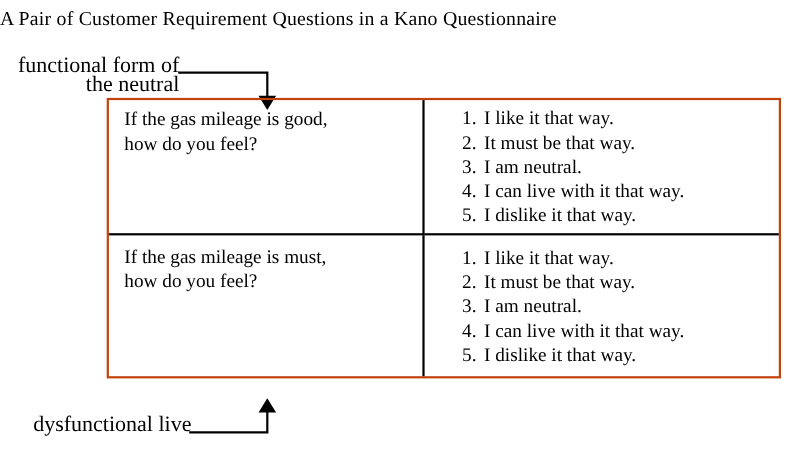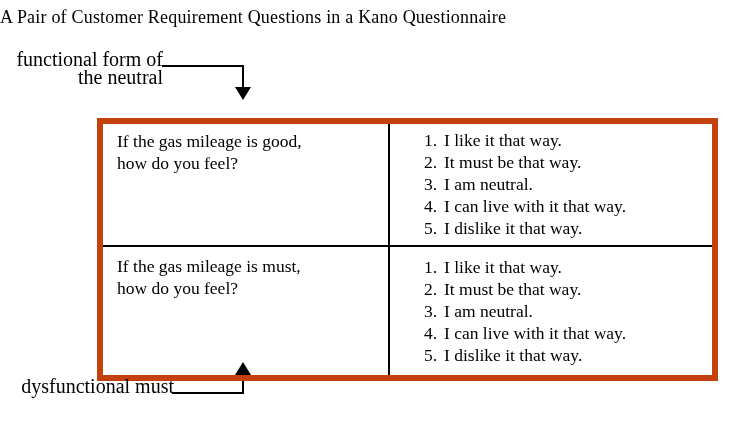--- a/index.html
+++ b/index.html
@@ -33,24 +33,24 @@
   .connectors {
     position: absolute;
     top: 0; left: 0;
     width: 734px;
     height: 424px;
     pointer-events: none;
   }
   .kano-table {
     position: absolute;
     left: 97px;
-    top: 118px;
+    top: 89px;
     width: 609px;
     height: 251px;
-    border: 6px solid #c2410c;
+    border: 2px solid #c2410c;
     display: grid;
     grid-template-columns: 287px 1fr;
     grid-template-rows: 123px 1fr;
   }
   .cell { font-size: 17.5px; line-height: 22px; }
   .q-cell { border-right: 2px solid #000000; padding: 6px 6px 0 14px; }
   .o-cell { padding: 5px 4px 0 34px; }
   .row1 { border-bottom: 2px solid #000000; }
   .q-cell.row2 { padding-top: 8px; }
   .o-cell.row2 { padding-top: 9px; }
@@ -134,16 +134,16 @@
       </div>
       <div class="option">
         <span class="num">5.</span>
         <span class="txt">I dislike it that way.</span>
       </div>
     </div>
 
   </div>
 
   <div class="side-label label-dysfunctional">
-    <div>dysfunctional must</div>
+    <div>dysfunctional live</div>
   </div>
 
 </div>
 
 </body></html>

